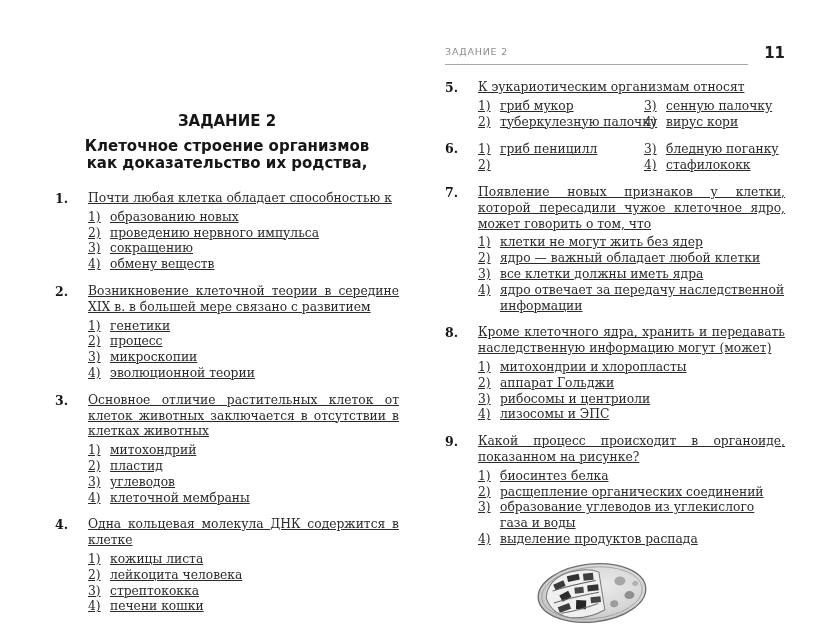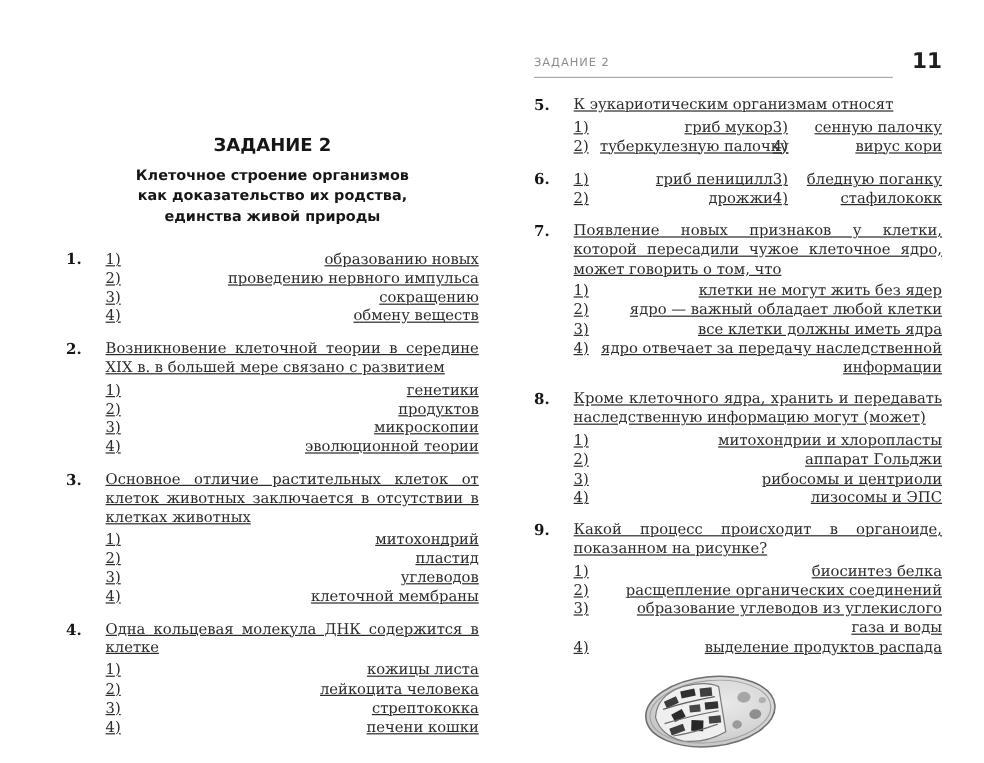--- a/index.html
+++ b/index.html
@@ -23,52 +23,52 @@
     border-bottom: 1px solid #a9a9a9;
     padding-bottom: 5px;
   }
   .rh-title {
     font-family: "DejaVu Sans", "Liberation Sans", sans-serif;
     font-size: 9.5px; letter-spacing: 0.8px;
     color: #8d8d8d;
   }
   .rh-page {
     font-family: "DejaVu Sans", "Liberation Sans", sans-serif;
-    font-weight: bold; font-size: 18px; color: #1f1f1f;
+    font-weight: bold; font-size: 15px; color: #1f1f1f;
     padding-left: 16px; padding-bottom: 3px;
   }
 
   
   .section-heading { text-align: center; margin-bottom: 19px; }
   .section-title {
     font-family: "DejaVu Sans", "Liberation Sans", sans-serif;
     font-weight: bold; font-size: 15px; color: #161616;
     margin-bottom: 8px;
   }
   .section-subtitle {
     font-family: "DejaVu Sans", "Liberation Sans", sans-serif;
-    font-weight: bold; font-size: 12px; line-height: 17px; color: #161616;
+    font-weight: bold; font-size: 15px; line-height: 17px; color: #161616;
   }
 
   
   .question { display: flex; margin-bottom: 11px; }
   .qnum {
     width: 33px; flex: 0 0 33px;
     font-weight: bold; font-size: 12.5px; color: #151515;
   }
   .qbody { flex: 1; min-width: 0; text-decoration: underline; }
   .qtext {
     font-size: 12.3px; line-height: 15.8px;
     text-align: justify;
     margin-bottom: 3px;
   }
   .opts { margin-top: 1px; }
   .opt { display: flex; font-size: 12.3px; line-height: 15.8px; }
   .optnum { flex: 0 0 22px; }
-  .optlabel { flex: 1; text-align: right; }
+  .optlabel { flex: 1; }
   .opts-2col {
     display: grid;
     grid-template-columns: 166px 1fr;
     column-gap: 0;
   }
   .opts-2col .opt { white-space: nowrap; }
 
   
   .figure { margin: 10px 0 0 88px; }
 </style>
@@ -77,27 +77,27 @@
 
 <div class="page">
 
   <div class="col-left">
 
     <div class="section-heading">
       <div class="section-title">ЗАДАНИЕ 2</div>
       <div class="section-subtitle">
         <div>Клеточное строение организмов</div>
         <div>как доказательство их родства,</div>
-        <div>единства живой природы</div>
       </div>
     </div>
 
     <div class="question">
       <div class="qnum">1.</div>
       <div class="qbody">
+        <div class="qtext">Почти любая клетка обладает способностью к</div>
         <div class="opts">
           <div class="opt">
               <span class="optnum">1)</span>
               <span class="optlabel">образованию новых</span>
             </div>
           <div class="opt">
               <span class="optnum">2)</span>
               <span class="optlabel">проведению нервного импульса</span>
             </div>
           <div class="opt">
@@ -116,21 +116,21 @@
       <div class="qnum">2.</div>
       <div class="qbody">
         <div class="qtext">Возникновение клеточной теории в середине XIX в. в большей мере связано с развитием</div>
         <div class="opts">
           <div class="opt">
               <span class="optnum">1)</span>
               <span class="optlabel">генетики</span>
             </div>
           <div class="opt">
               <span class="optnum">2)</span>
-              <span class="optlabel">продуктов</span>
+              <span class="optlabel">процесс</span>
             </div>
           <div class="opt">
               <span class="optnum">3)</span>
               <span class="optlabel">микроскопии</span>
             </div>
           <div class="opt">
               <span class="optnum">4)</span>
               <span class="optlabel">эволюционной теории</span>
             </div>
         </div>
@@ -230,21 +230,20 @@
           <div class="opt">
               <span class="optnum">1)</span>
               <span class="optlabel">гриб пеницилл</span>
             </div>
           <div class="opt">
               <span class="optnum">3)</span>
               <span class="optlabel">бледную поганку</span>
             </div>
           <div class="opt">
               <span class="optnum">2)</span>
-              <span class="optlabel">дрожжи</span>
             </div>
           <div class="opt">
               <span class="optnum">4)</span>
               <span class="optlabel">стафилококк</span>
             </div>
         </div>
       </div>
     </div>
 
     <div class="question">

